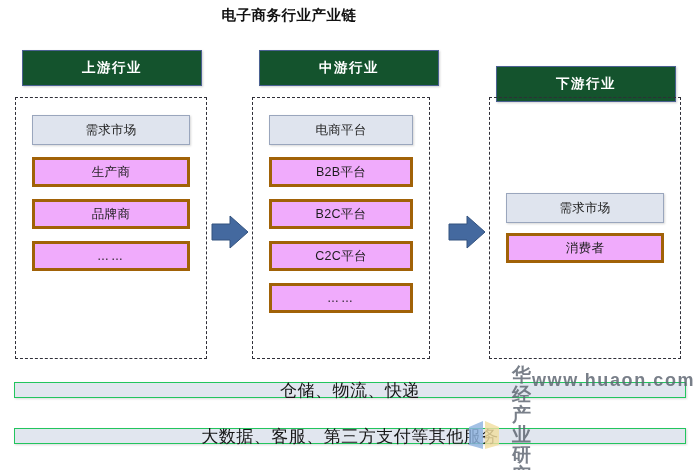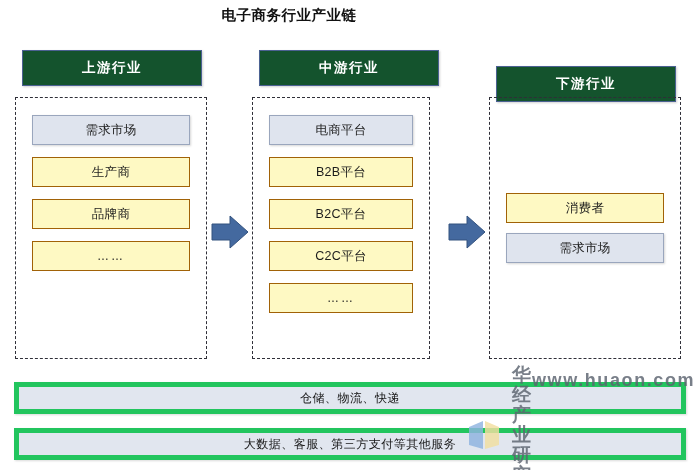--- a/index.html
+++ b/index.html
@@ -72,22 +72,22 @@
   .stack.centered {
     top: 0;
     bottom: 0;
     justify-content: center;
     gap: 10px;
   }
 
   .node {
     height: 30px;
     box-sizing: border-box;
-    background: #fef9c3;
-    border: 1px solid #a16207;
+    background: #f0abfc;
+    border: 3px solid #a16207;
     display: flex;
     align-items: center;
     justify-content: center;
     font-size: 12.5px;
     color: #1c1c1c;
     letter-spacing: 0.3px;
   }
   .node.highlight {
     background: #dfe4ee;
     border: 1px solid #9aa6bd;
@@ -106,29 +106,29 @@
     height: 40px;
   }
   #arrow-upstream-to-midstream { left: 210px; }
   #arrow-midstream-to-downstream { left: 447px; }
 
   
   .support-bar {
     position: absolute;
     left: 14px;
     width: 672px;
-    height: 32px;
+    height: 16px;
     box-sizing: border-box;
     background: #e1e6ef;
-    border: 5px solid #22c55e;
+    border: 1px solid #22c55e;
     box-shadow: 1px 1px 2px rgba(0,0,0,0.15);
     display: flex;
     align-items: center;
     justify-content: center;
-    font-size: 12px;
+    font-size: 17px;
     color: #161616;
     letter-spacing: 0.5px;
   }
   #support-bar-logistics { top: 382px; }
   #support-bar-services  { top: 428px; }
 
   
   #watermark {
     position: absolute;
     left: 466px;
@@ -213,25 +213,25 @@
       <span>C2C平台</span>
     </div>
     <div class="node dots">
       <span>……</span>
     </div>
   </div>
 </div>
 
 <div class="dashed-box" id="dashed-downstream">
   <div class="stack centered">
-    <div class="node">
-      <span>消费者</span>
-    </div>
     <div class="node highlight">
       <span>需求市场</span>
+    </div>
+    <div class="node">
+      <span>消费者</span>
     </div>
   </div>
 </div>
 
 <div class="flow-arrow" id="arrow-upstream-to-midstream">
   <svg width="40" height="40" viewBox="0 0 40 40">
     <polygon points="2,12 20,12 20,4 38,20 20,36 20,28 2,28" fill="#44699f" stroke="#33527f" stroke-width="1"></polygon>
   </svg>
 </div>
 <div class="flow-arrow" id="arrow-midstream-to-downstream">

